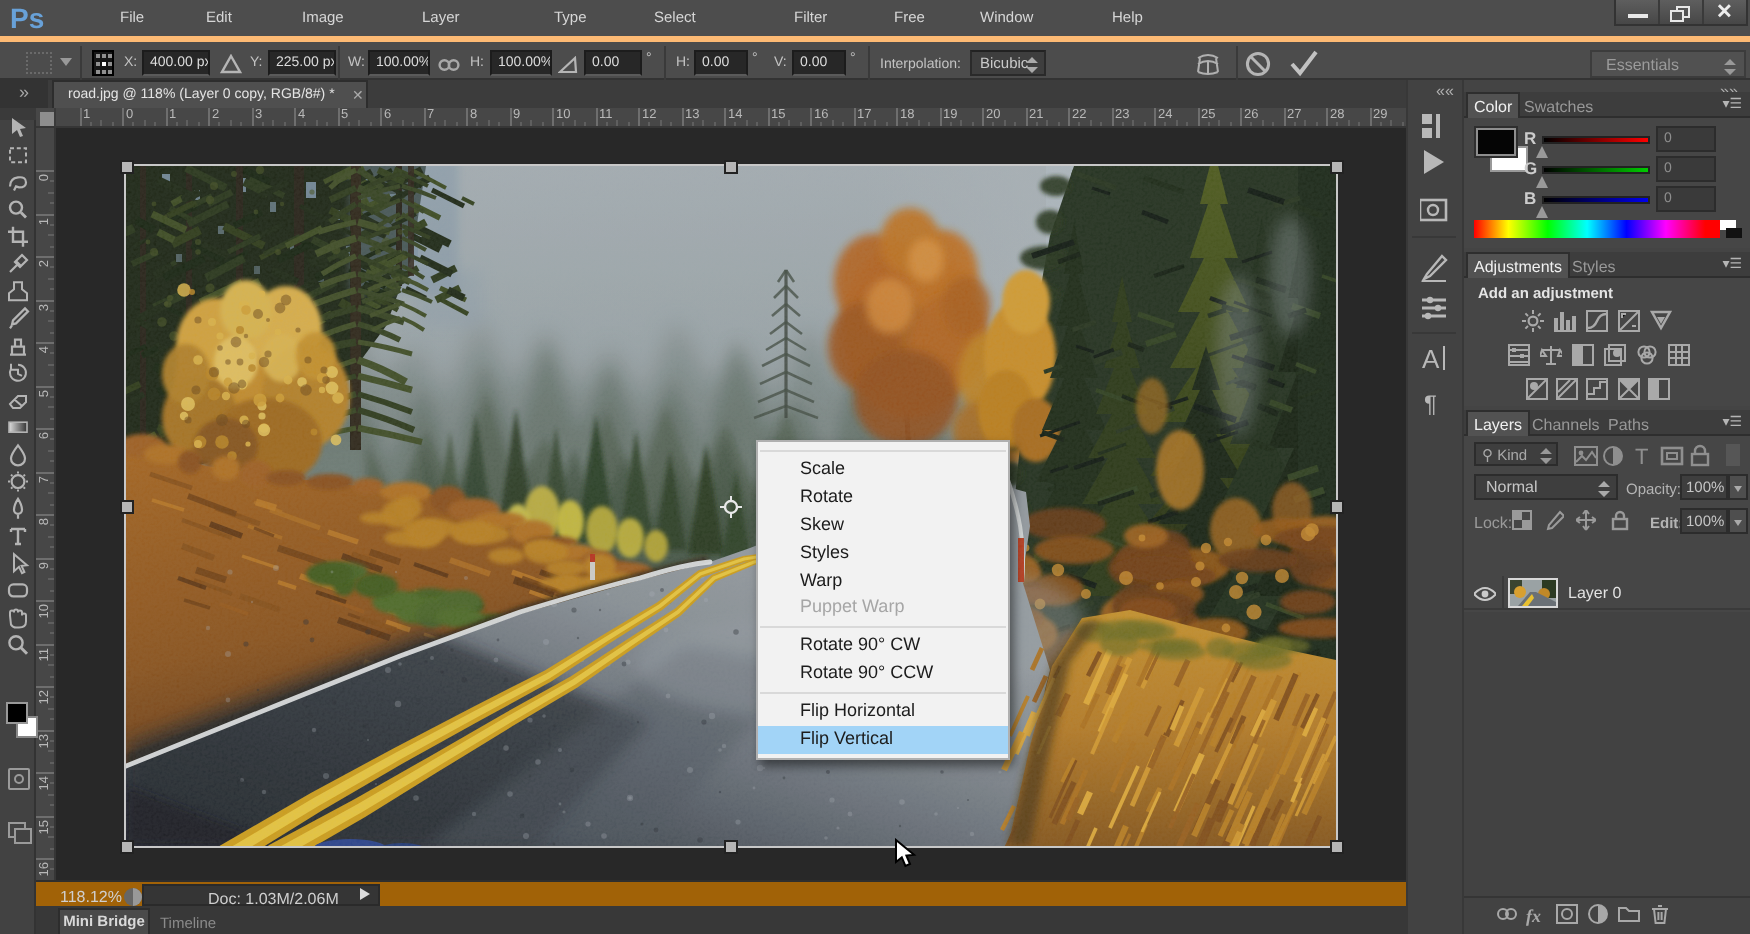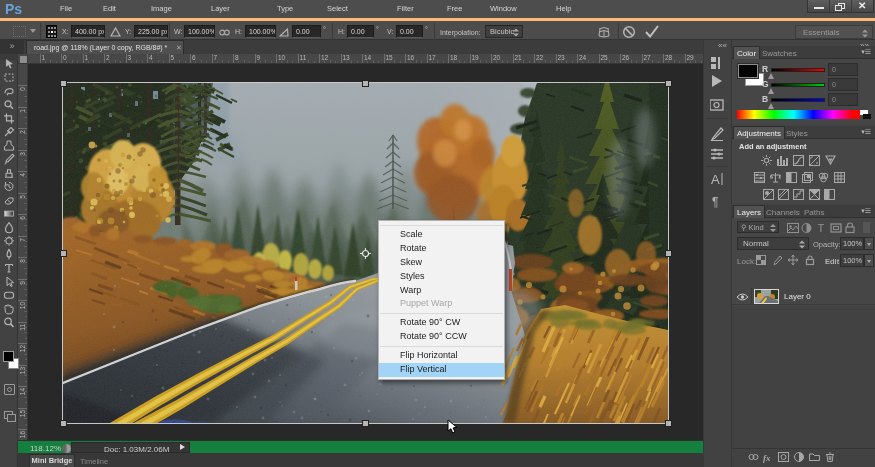--- a/index.html
+++ b/index.html
@@ -1773,21 +1773,21 @@
       <circle cx="5" cy="5" r="4.5" fill="none" stroke="#a8a8a8"></circle>
       <path d="M5 0.5 A4.5 4.5 0 0 1 5 9.5 Z" fill="#a8a8a8"></path>
     </svg>
 <svg class="a" style="left:77px;top:247px" width="11" height="11">
       <path d="M0.5 8.5 V2 H4 L5.5 3.5 H10.5 V8.5 Z" fill="none" stroke="#a8a8a8"></path>
     </svg>
 <svg class="a" style="left:93px;top:247px" width="11" height="11">
       <path d="M1 2.5 H9 M2 2.5 L2.8 9.5 H7.2 L8 2.5 M4 1 H6 M4.2 4 V8 M5.8 4 V8" fill="none" stroke="#a8a8a8"></path>
     </svg>
 </div>
-<div class="a" style="left:18px;top:440px;width:685px;height:13px;background:#15803d;border-top:1px solid #2e2e2e">
+<div class="a" style="left:18px;top:440px;width:685px;height:13px;background:#a16207;border-top:1px solid #2e2e2e">
 <span class="a" style="left:12px;top:2.5px;font-size:8px;color:#cfcfcf">118.12%</span>
 <svg class="a" style="left:43px;top:1.5px" width="10" height="10">
       <circle cx="5.5" cy="5.5" r="4.5" fill="#666"></circle>
       <path d="M5.5 1 A4.5 4.5 0 0 1 5.5 10 Z" fill="#999"></path>
     </svg>
 <div class="a" style="left:53px;top:1px;width:119px;height:11px;background:#353535;border:1px solid #2a2a2a">
 <span class="a" style="left:32px;top:1.5px;font-size:8px;color:#cfcfcf">Doc: 1.03M/2.06M</span>
 </div>
 <div class="a" style="left:162px;top:3px;width:0;height:0;border-top:3.5px solid transparent;border-bottom:3.5px solid transparent;border-left:5px solid #ddd"></div>
 </div>

